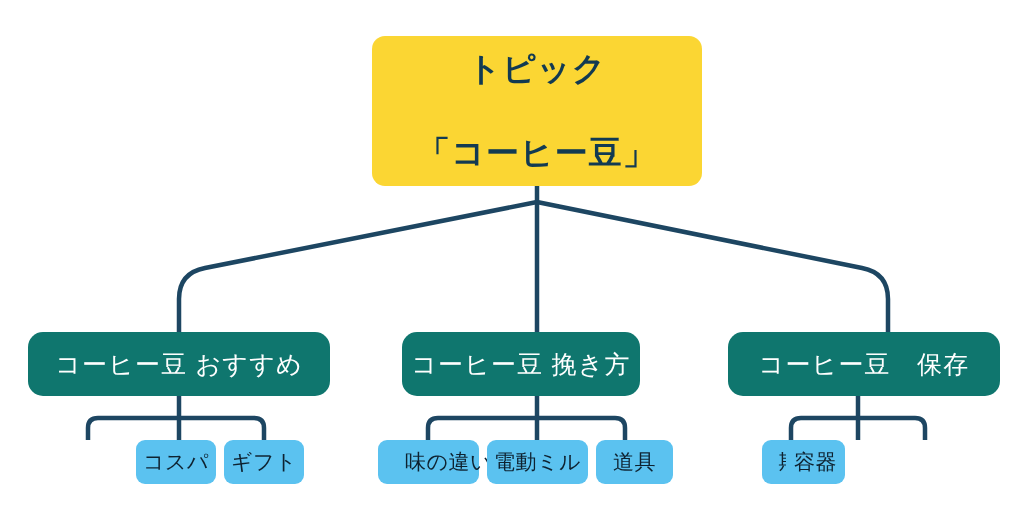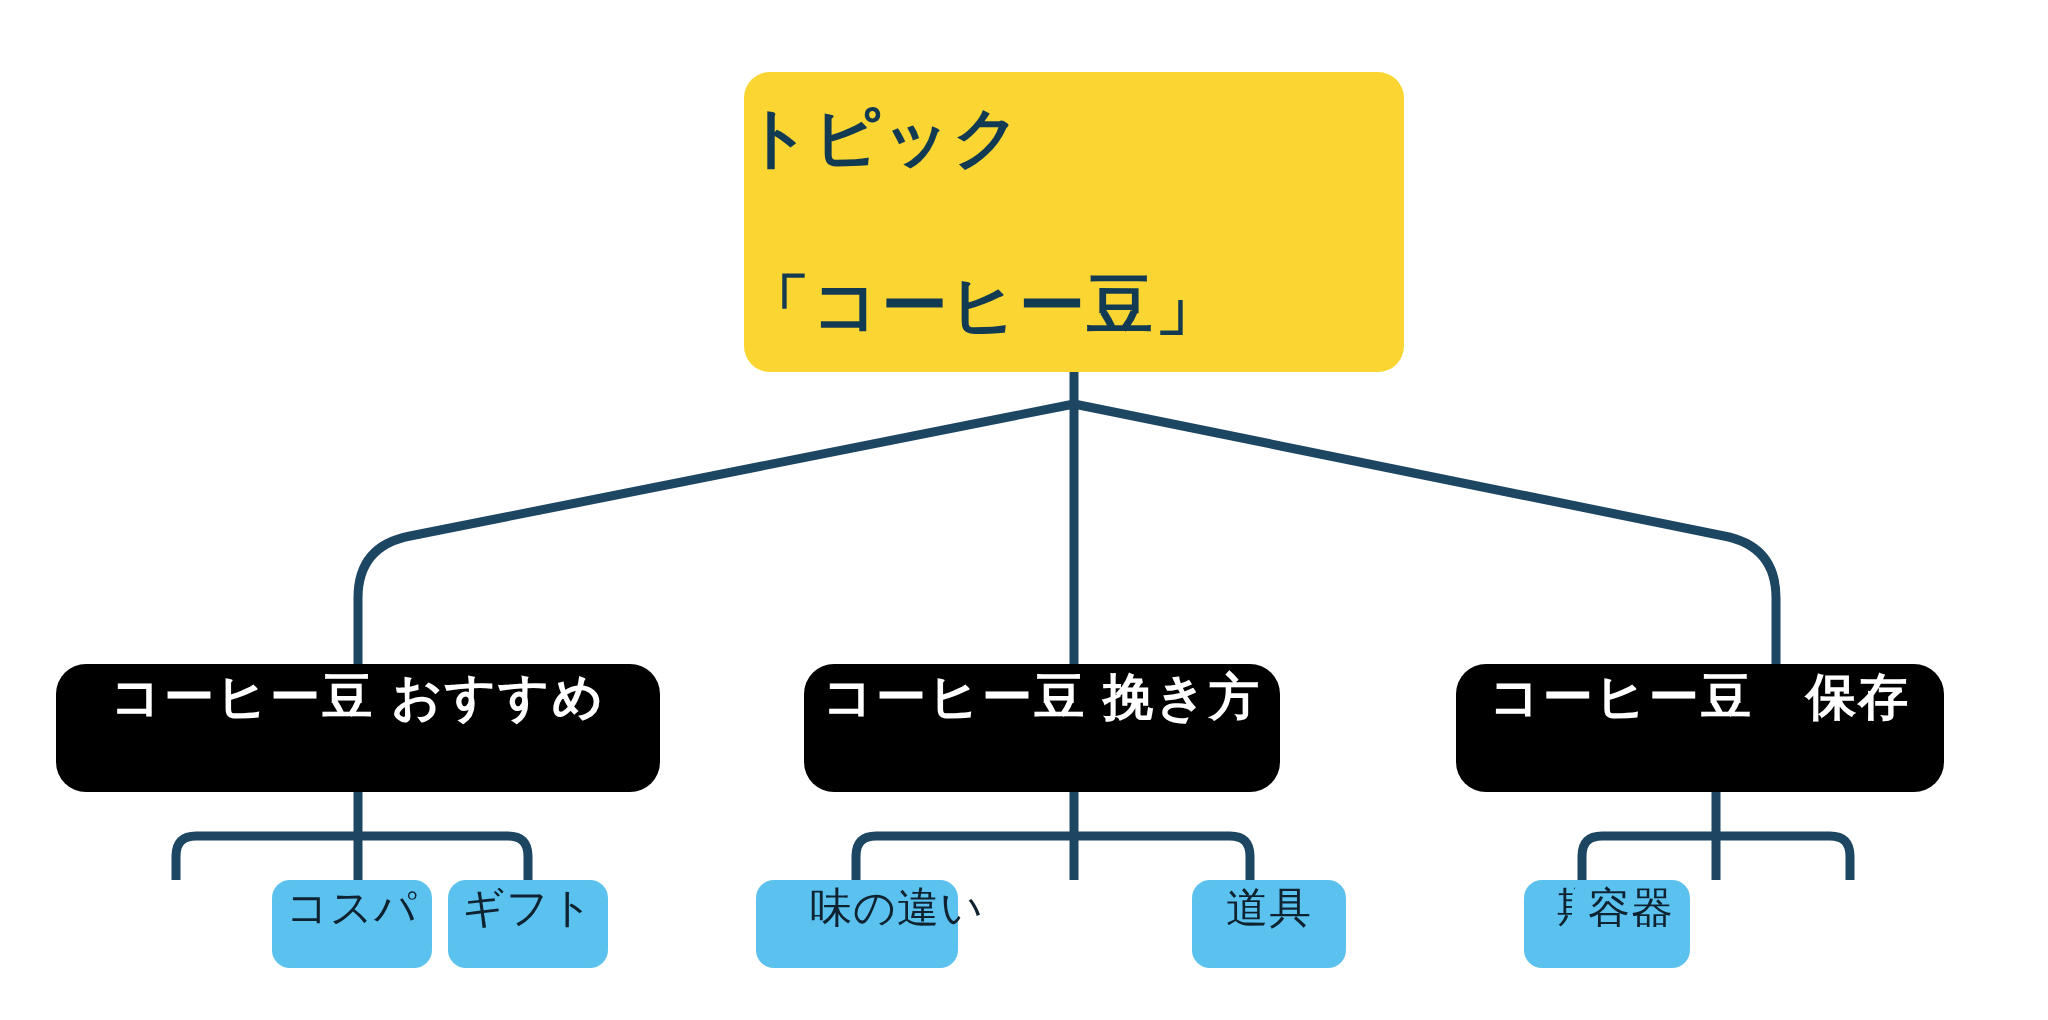--- a/index.html
+++ b/index.html
@@ -20,21 +20,21 @@
   #connector-layer {
     position: absolute;
     left: 0;
     top: 0;
     width: 1024px;
     height: 510px;
   }
   .node {
     position: absolute;
     display: flex;
-    align-items: flex-start;
+    align-items: center;
     justify-content: center;
     text-align: center;
     box-sizing: border-box;
     z-index: 2;
     gap: 40px;
   }
   
   #root-node {
     left: 372px;
     top: 36px;
@@ -48,31 +48,31 @@
     font-weight: 700;
     letter-spacing: 1px;
     line-height: 1.33;
   }
   #root-node .root-line {
     white-space: nowrap;
   }
   
   .branch-node {
     height: 64px;
-    background: #000000;
+    background: #0f766e;
     border-radius: 15px;
     color: #ffffff;
     font-size: 25px;
-    font-weight: 700;
+    font-weight: 400;
     letter-spacing: 1.2px;
     white-space: nowrap;
   }
   #branch-node-0 { left: 28px;  top: 332px; width: 302px; }
   #branch-node-1 { left: 402px; top: 332px; width: 238px; }
-  #branch-node-2 { left: 728px; top: 332px; width: 244px; }
+  #branch-node-2 { left: 728px; top: 332px; width: 272px; }
   
   .leaf-node {
     height: 44px;
     background: #5BC2F0;
     border-radius: 9px;
     color: #0E2230;
     font-size: 21px;
     font-weight: 400;
     letter-spacing: 0.5px;
     white-space: nowrap;
@@ -132,20 +132,23 @@
   <div class="node leaf-node" id="leaf-node-0-2">
     <span>ギフト</span>
   </div>
 
   <div class="node branch-node" id="branch-node-1">
     <span>コーヒー豆 挽き方</span>
   </div>
   <div class="node leaf-node" id="leaf-node-1-0">
     <span>味の違い</span>
   </div>
+  <div class="node leaf-node" id="leaf-node-1-1">
+    <span>電動ミル</span>
+  </div>
   <div class="node leaf-node" id="leaf-node-1-2">
     <span>道具</span>
   </div>
 
   <div class="node branch-node" id="branch-node-2">
     <span>コーヒー豆　保存</span>
   </div>
   <div class="node leaf-node" id="leaf-node-2-0">
     <span>期間</span>
   </div>

